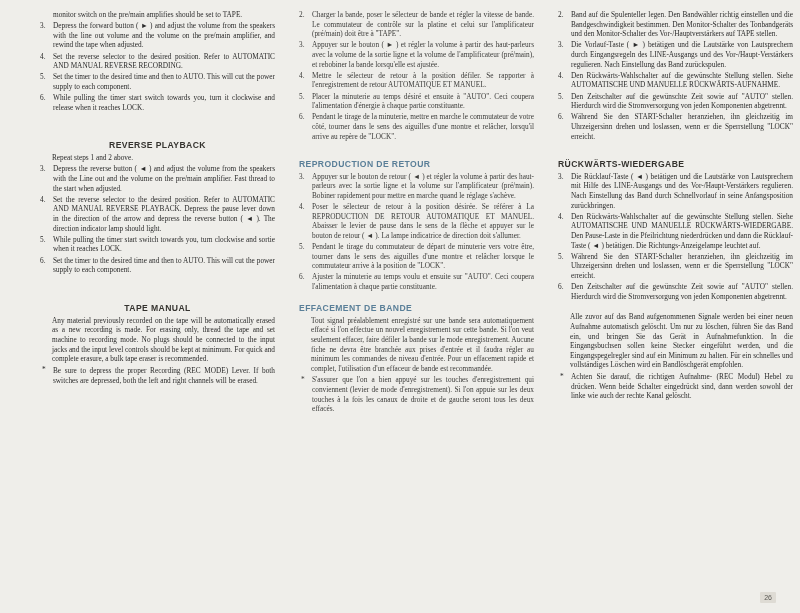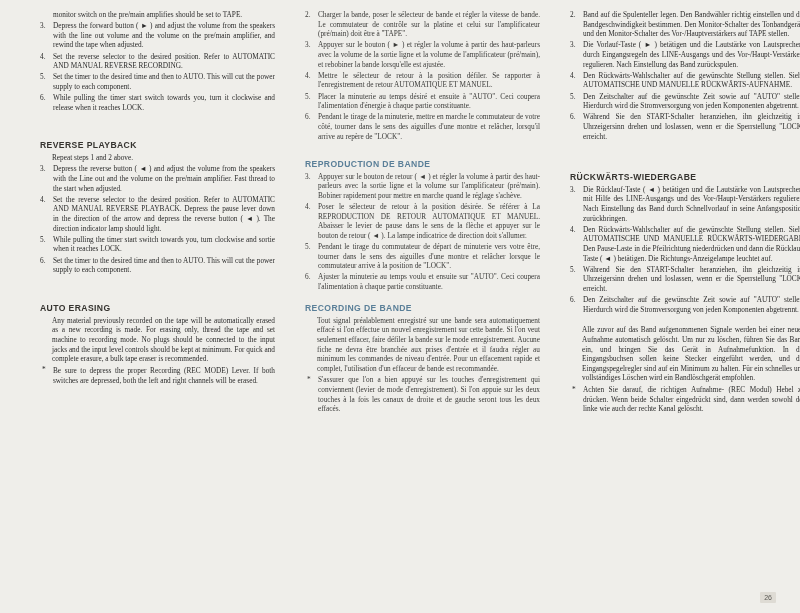--- a/index.html
+++ b/index.html
@@ -17,40 +17,40 @@
   .page {
     position: relative;
     width: 800px;
     height: 613px;
     background: #efeeea;
     box-sizing: border-box;
     padding: 10px 22px 0 40px;
   }
   .columns {
     display: flex;
-    gap: 30px;
+    gap: 24px;
     width: 100%;
   }
   .col {
     width: 235px;
     flex: 0 0 235px;
   }
   .section {
     margin-bottom: 2px;
   }
   .sec-head {
     font-family: "Liberation Sans", sans-serif;
     font-size: 8.6px;
     font-weight: bold;
     letter-spacing: 0.4px;
     margin-bottom: 3px;
   }
-  .head-en { color: #35332f; }
+  .head-en { color: #35332f; text-align: center; }
   .head-fr { color: #5a7f98; }
-  .head-de { color: #35332f; margin-top: 13px; }
+  .head-de { color: #35332f; }
   .intro {
     font-size: 7.3px;
     line-height: 1.32;
     text-align: justify;
     margin: 0 0 2px 12px;
   }
   ol.steps {
     list-style: none;
     margin: 0;
     padding: 0;
@@ -131,53 +131,53 @@
           <li><span class="num">3.</span><span>Depress the reverse button ( ◄ ) and adjust the volume from the speakers with the Line out and the volume on the pre/main amplifier.  Fast thread to the start when adjusted.</span></li>
           <li><span class="num">4.</span><span>Set the reverse selector to the desired position. Refer to AUTOMATIC AND MANUAL REVERSE PLAYBACK. Depress the pause lever down in the direction of the arrow and depress the reverse button ( ◄ ). The direction indicator lamp should light.</span></li>
           <li><span class="num">5.</span><span>While pulling the timer start switch towards you, turn clockwise and sortie when it reaches LOCK.</span></li>
           <li><span class="num">6.</span><span>Set the timer to the desired time and then to AUTO. This will cut the power supply to each component.</span></li>
         </ol>
       </div>
 
       <div class="spacer-lg"></div>
 
       <div class="section">
-        <div class="sec-head head-en">AUTO ERASING</div>
+        <div class="sec-head head-en">TAPE MANUAL</div>
         <p class="intro">Any material previously recorded on the tape will be automatically erased as a new recording is made. For erasing only, thread the tape and set machine to recording mode. No plugs should be connected to the input jacks and the input level controls should be kept at minimum. For quick and complete erasure, a bulk tape eraser is recommended.</p>
         <ul class="bullets">
           <li><span class="bul">*</span><span>Be sure to depress the proper Recording (REC MODE) Lever.  If both switches are depressed, both the left and right channels will be erased.</span></li>
         </ul>
       </div>
     </div>
 
     <div class="col fr">
       <ol class="steps top-block">
         <li><span class="num">2.</span><span>Charger la bande, poser le sélecteur de bande et régler la vitesse de bande.  Le commutateur de contrôle sur la platine et celui sur l'amplificateur (pré/main) doit être à "TAPE".</span></li>
         <li><span class="num">3.</span><span>Appuyer sur le bouton ( ► ) et régler la volume à partir des haut-parleurs avec la volume de la sortie ligne et la volume de l'amplificateur (pré/main), et rebobiner la bande lorsqu'elle est ajustée.</span></li>
         <li><span class="num">4.</span><span>Mettre le sélecteur de retour à la position défiler. Se rapporter à l'enregistrement de retour AUTOMATIQUE ET MANUEL.</span></li>
         <li><span class="num">5.</span><span>Placer la minuterie au temps désiré et ensuite à "AUTO".  Ceci coupera l'alimentation d'énergie à chaque partie constituante.</span></li>
         <li><span class="num">6.</span><span>Pendant le tirage de la minuterie, mettre en marche le commutateur de votre côté, tourner dans le sens des aiguilles d'une montre et relâcher, lorsqu'il arrive au repère de "LOCK".</span></li>
       </ol>
 
       <div class="spacer-md"></div>
 
       <div class="section">
-        <div class="sec-head head-fr">REPRODUCTION  DE  BANDE</div>
+        <div class="sec-head head-fr">REPRODUCTION  DE  RETOUR</div>
         <ol class="steps">
           <li><span class="num">3.</span><span>Appuyer sur le bouton de retour ( ◄ ) et régler la volume à partir des haut-parleurs avec la sortie ligne et la volume sur l'amplificateur (pré/main). Bobiner rapidement pour mettre en marche quand le réglage s'achève.</span></li>
           <li><span class="num">4.</span><span>Poser le sélecteur de retour à la position désirée. Se référer à La REPRODUCTION DE RETOUR AUTOMATIQUE ET MANUEL. Abaisser le levier de pause dans le sens de la flèche et appuyer sur le bouton de retour ( ◄ ).  La lampe indicatrice de direction doit s'allumer.</span></li>
           <li><span class="num">5.</span><span>Pendant le tirage du commutateur de départ de minuterie vers votre être, tourner dans le sens des aiguilles d'une montre et relâcher lorsque le commutateur arrive à la position de "LOCK".</span></li>
           <li><span class="num">6.</span><span>Ajuster la minuterie au temps voulu et ensuite sur "AUTO".  Ceci coupera l'alimentation à chaque partie constituante.</span></li>
         </ol>
       </div>
 
       <div class="spacer-sm"></div>
 
       <div class="section">
-        <div class="sec-head head-fr">RECORDING  DE  BANDE</div>
+        <div class="sec-head head-fr">EFFACEMENT  DE  BANDE</div>
         <p class="intro">Tout signal préalablement enregistré sur une bande sera automatiquement effacé si l'on effectue un nouvel enregistrement sur cette bande.  Si l'on veut seulement effacer, faire défiler la bande sur le mode enregistrement.  Aucune fiche ne devra être branchée aux prises d'entrée et il faudra régler au minimum les commandes de niveau d'entrée.  Pour un effacement rapide et complet, l'utilisation d'un effaceur de bande est recommandée.</p>
         <ul class="bullets">
           <li><span class="bul">*</span><span>S'assurer que l'on a bien appuyé sur les touches d'enregistrement qui conviennent (levier de mode d'enregistrement).  Si l'on appuie sur les deux touches à la fois les canaux de droite et de gauche seront tous les deux effacés.</span></li>
         </ul>
       </div>
     </div>
 
     <div class="col">
       <ol class="steps top-block">
         <li><span class="num">2.</span><span>Band auf die Spulenteller legen.  Den Bandwähler richtig einstellen und die Bandgeschwindigkeit bestimmen.  Den Monitor-Schalter des Tonbandgeräts und den Monitor-Schalter des Vor-/Hauptverstärkers auf TAPE stellen.</span></li>

